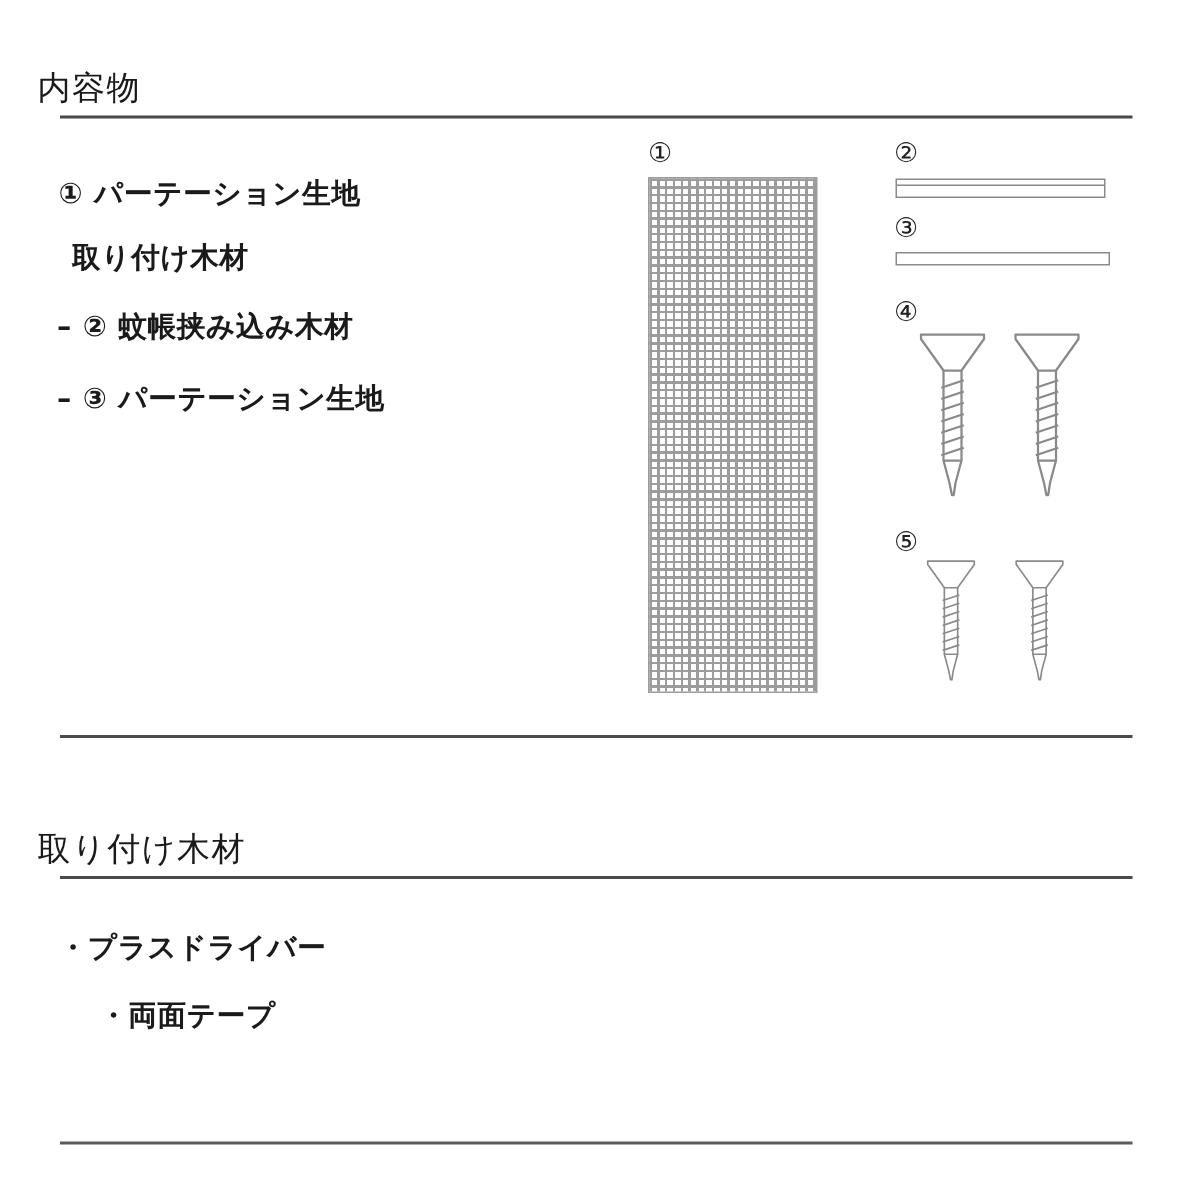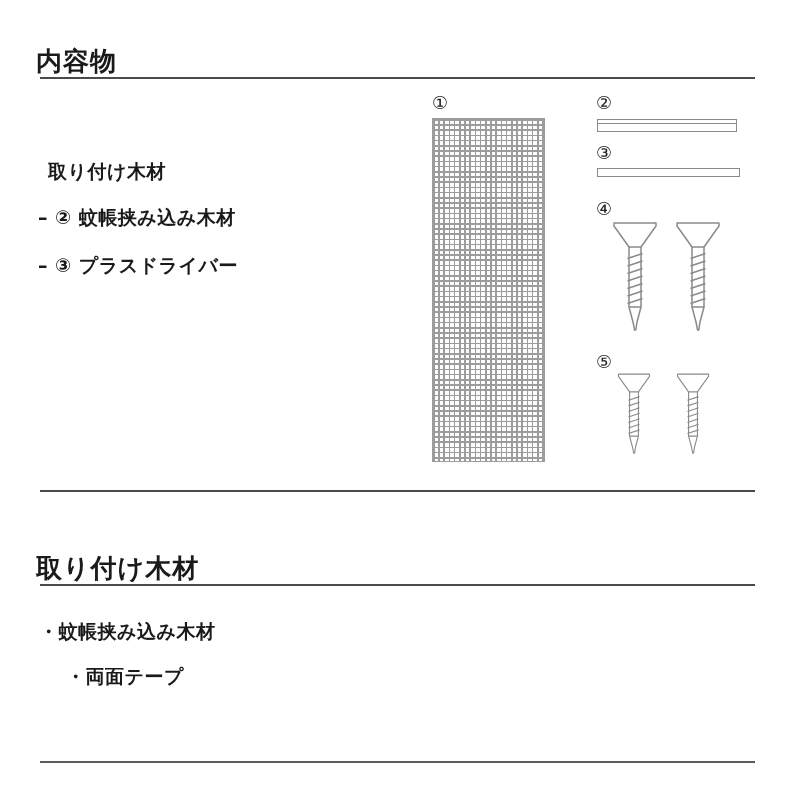--- a/index.html
+++ b/index.html
@@ -1,20 +1,20 @@
 <!DOCTYPE html>
 <html><head>
 <meta charset="utf-8">
 <style>
   html,body{margin:0;padding:0;background:#ffffff;}
   .page{
     position:relative;width:800px;height:800px;background:#ffffff;overflow:hidden;
     font-family:"DejaVu Sans","Liberation Sans",sans-serif;color:#1a1a1a;
   }
-  .section-title{position:absolute;left:36px;font-size:26px;font-weight:bold;letter-spacing:1px;white-space:nowrap;}
+  .section-title{position:absolute;left:25px;font-size:22px;font-weight:normal;letter-spacing:1px;white-space:nowrap;}
   .rule{position:absolute;left:40px;width:715px;height:2px;background:#4a4a4a;}
   .item{position:absolute;font-size:19px;font-weight:bold;letter-spacing:0.5px;white-space:nowrap;}
   .fig-label{position:absolute;font-size:18px;font-weight:500;color:#222;white-space:nowrap;}
 
   
   .mesh{
     position:absolute;left:432px;top:118px;width:113px;height:344px;
     background-color:#fdfdfd;
     background-image:
       repeating-linear-gradient(to right,#9c9c9c 0 1.6px,transparent 1.6px 5.2px),
@@ -34,23 +34,24 @@
   svg .shape{stroke:#8a8a8a;stroke-width:1.5;fill:#ffffff;stroke-linejoin:round;}
 </style>
 </head>
 <body>
 
 <div class="page">
 
   <div class="section-title" style="top:44px;">内容物</div>
   <div class="rule" style="top:77px;"></div>
 
+  <div class="item" style="left:39px;top:116px;">① パーテーション生地</div>
   <div class="item" style="left:48px;top:159px;">取り付け木材</div>
   <div class="item" style="left:38px;top:205px;">– ② 蚊帳挟み込み木材</div>
-  <div class="item" style="left:38px;top:253px;">– ③ プラスドライバー</div>
+  <div class="item" style="left:38px;top:253px;">– ③ パーテーション生地</div>
 
   <div class="fig-label" style="left:432px;top:92px;">①</div>
   <div class="mesh"></div>
 
   <div class="fig-label" style="left:596px;top:92px;">②</div>
   <div class="bar2">
     <div class="bar2-inner"></div>
   </div>
 
   <div class="fig-label" style="left:596px;top:142px;">③</div>
@@ -110,18 +111,18 @@
     <line class="ln" x1="15.5" y1="75" x2="30.5" y2="70"></line>
     <line class="ln" x1="15.5" y1="82.5" x2="30.5" y2="77.5"></line>
     <path class="shape" d="M17,86 L29,86 L25,101 L23.8,109 L22.6,109 L21,101 Z"></path>
   </svg>
 
   <div class="rule" style="top:490px;"></div>
 
   <div class="section-title" style="top:551px;">取り付け木材</div>
   <div class="rule" style="top:584px;"></div>
 
-  <div class="item" style="left:39px;top:619px;">・蚊帳挟み込み木材</div>
+  <div class="item" style="left:39px;top:619px;">・プラスドライバー</div>
   <div class="item" style="left:39px;top:664px;margin-left:27px;">・両面テープ</div>
 
   <div class="rule" style="top:761px;background:#5a5a5a;"></div>
 
 </div>
 
 </body></html>

